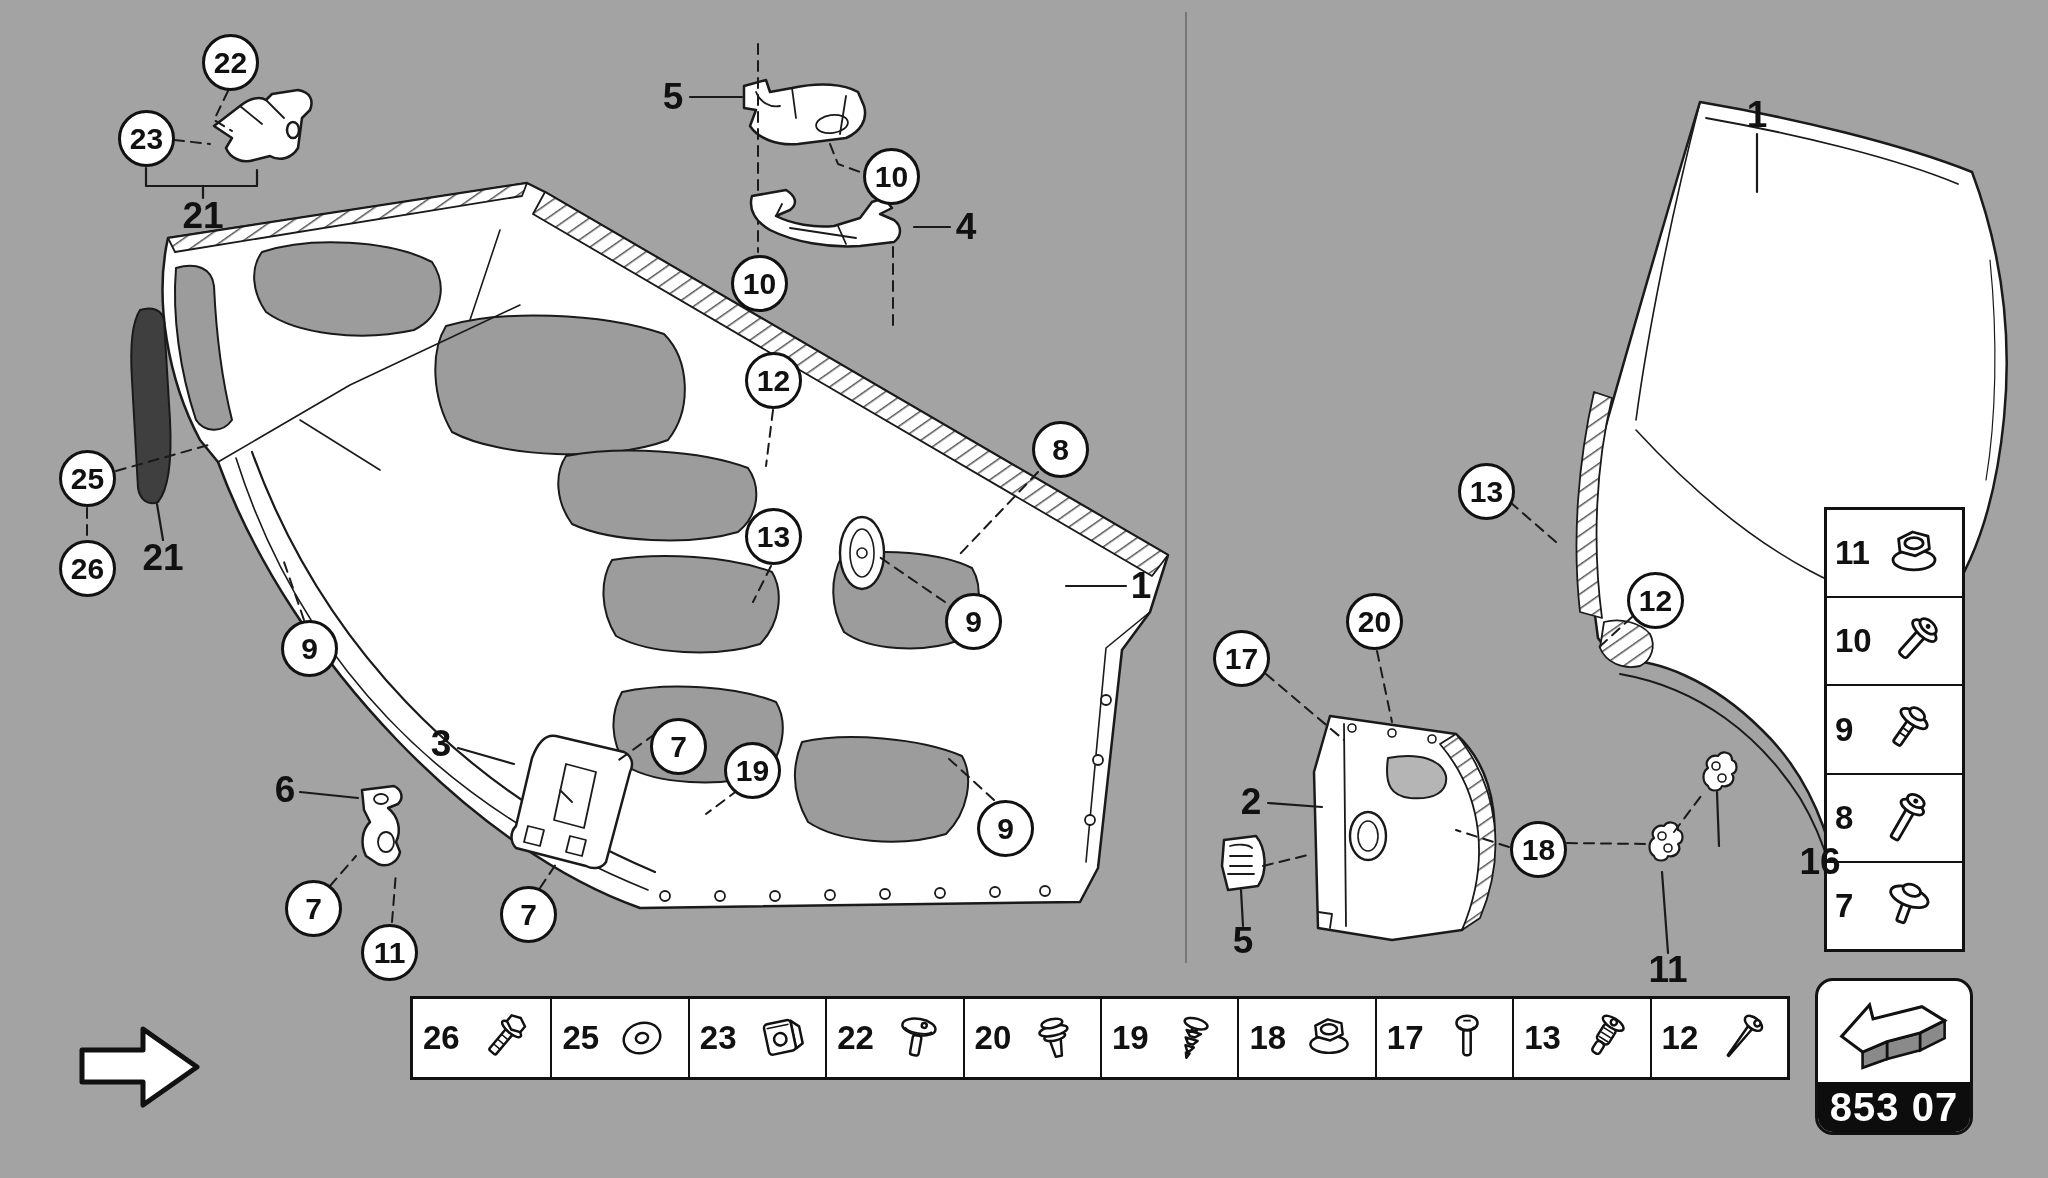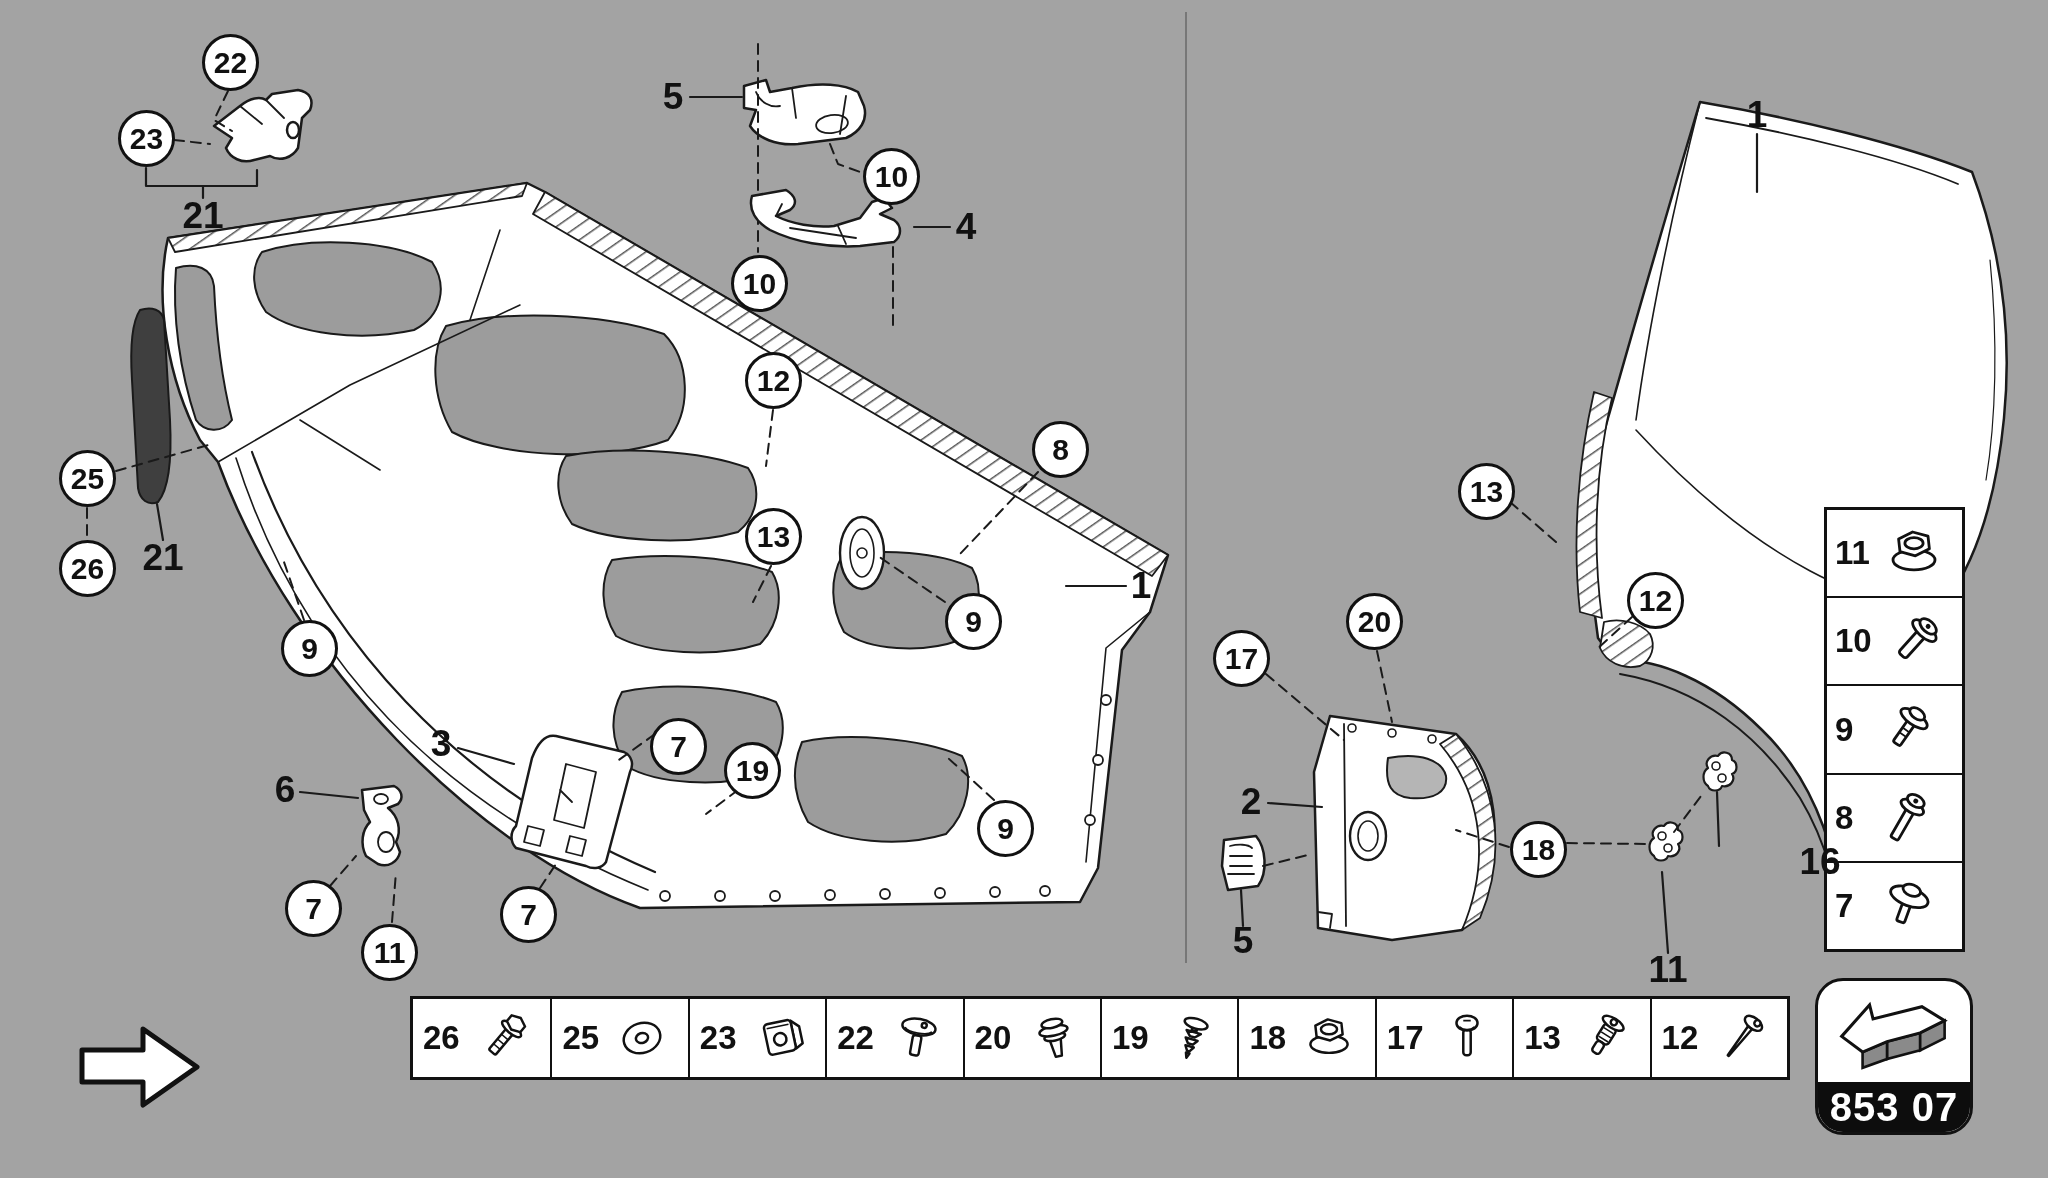--- a/index.html
+++ b/index.html
@@ -22,21 +22,21 @@
                 border:3px solid #111;box-sizing:border-box;background:#fff;z-index:4;
                 display:grid;grid-template-columns:repeat(10,1fr);}
   #fastener-row .cell{display:flex;align-items:center;padding:2px 2px 2px 10px;
                 border-left:2.5px solid #111;box-sizing:border-box;}
   #fastener-row .cell:first-child{border-left:none;}
   .cell .num{font-size:33px;font-weight:bold;color:#111;flex:0 0 auto;}
   .cell .icon{flex:1;display:flex;align-items:center;justify-content:center;}
   #fastener-row .cell .icon svg{width:62px;height:62px;}
   #fastener-column .cell .icon svg{width:70px;height:70px;}
   #badge{position:absolute;left:1815px;top:978px;width:158px;height:157px;border:3px solid #111;
-         border-radius:28px;box-sizing:border-box;background:#fff;overflow:hidden;z-index:4;}
+         border-radius:18px;box-sizing:border-box;background:#fff;overflow:hidden;z-index:4;}
   #badge .badge-top{height:102px;display:flex;align-items:center;justify-content:center;}
   #badge .badge-top svg{width:132px;height:96px;}
   #badge .badge-code{position:absolute;left:0;right:0;bottom:0;height:50px;background:#0d0d0d;
          color:#fff;display:flex;align-items:center;justify-content:center;
          font-size:40px;font-weight:bold;letter-spacing:1px;}
 </style>
 </head>
 <body>
 
 <div id="stage">

